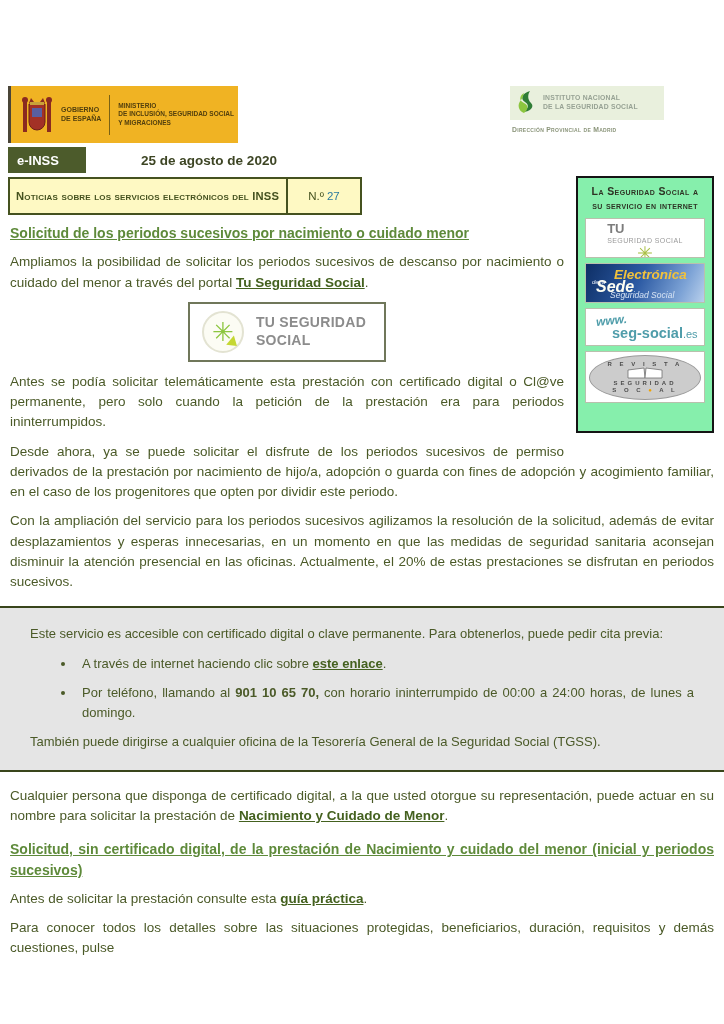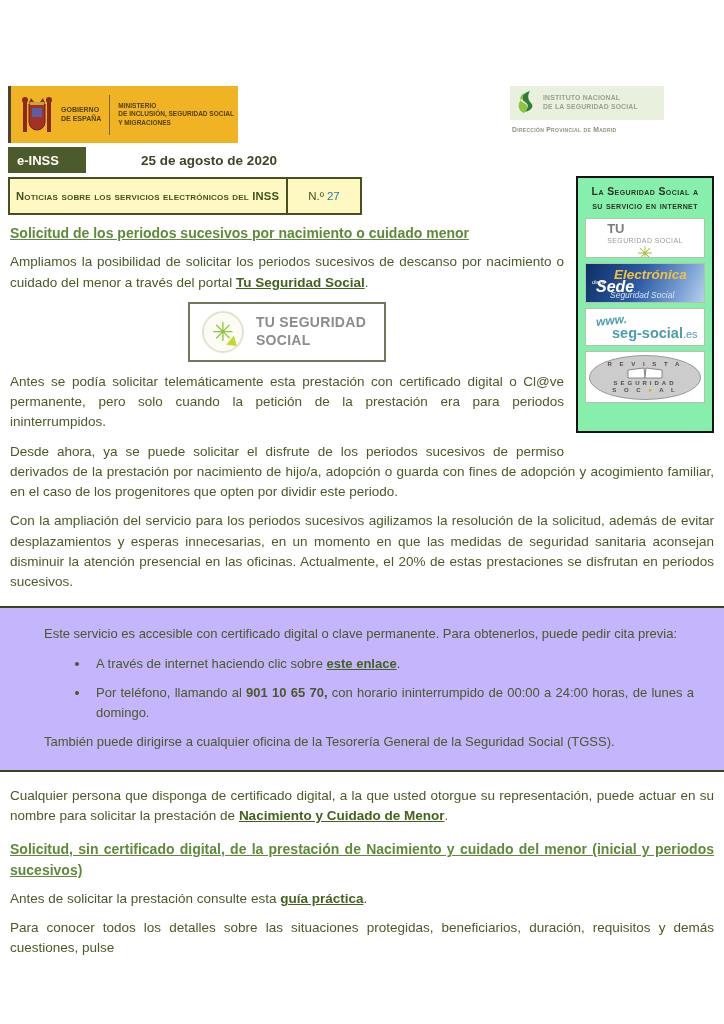--- a/index.html
+++ b/index.html
@@ -116,22 +116,22 @@
   .tss-icon { width:42px; height:42px; border-radius:50%; background:#fcfcf4; border:2px solid #e3e3d2;
     display:flex; align-items:center; justify-content:center; position:relative; }
   .tss-icon .star { color:#8cc63f; font-size:26px; line-height:1; }
   .tss-icon .tri { position:absolute; right:4px; bottom:2px; width:0; height:0;
     border-left:9px solid #c5d733; border-top:6px solid transparent; border-bottom:6px solid transparent;
     transform:rotate(40deg); }
   .tss-text { text-align:left; font-size:14px; font-weight:bold; color:#8c8c8c; line-height:1.25; letter-spacing:.3px; }
 
   
   .infobox {
-    margin:14px -10px; padding:8px 30px 10px 44px;
-    background:#c4b5fd; border-top:2px solid #39451b; border-bottom:2px solid #39451b;
+    margin:14px -10px; padding:8px 30px 10px 30px;
+    background:#e5e5e5; border-top:2px solid #39451b; border-bottom:2px solid #39451b;
     font-size:13px;
   }
   .infobox p { margin:8px 0; }
   .infobox ul { margin:10px 0 10px 0; padding-left:46px; }
   .infobox li { margin:10px 0; padding-left:6px; }
 </style>
 </head>
 <body>
 
 <div class="page">

